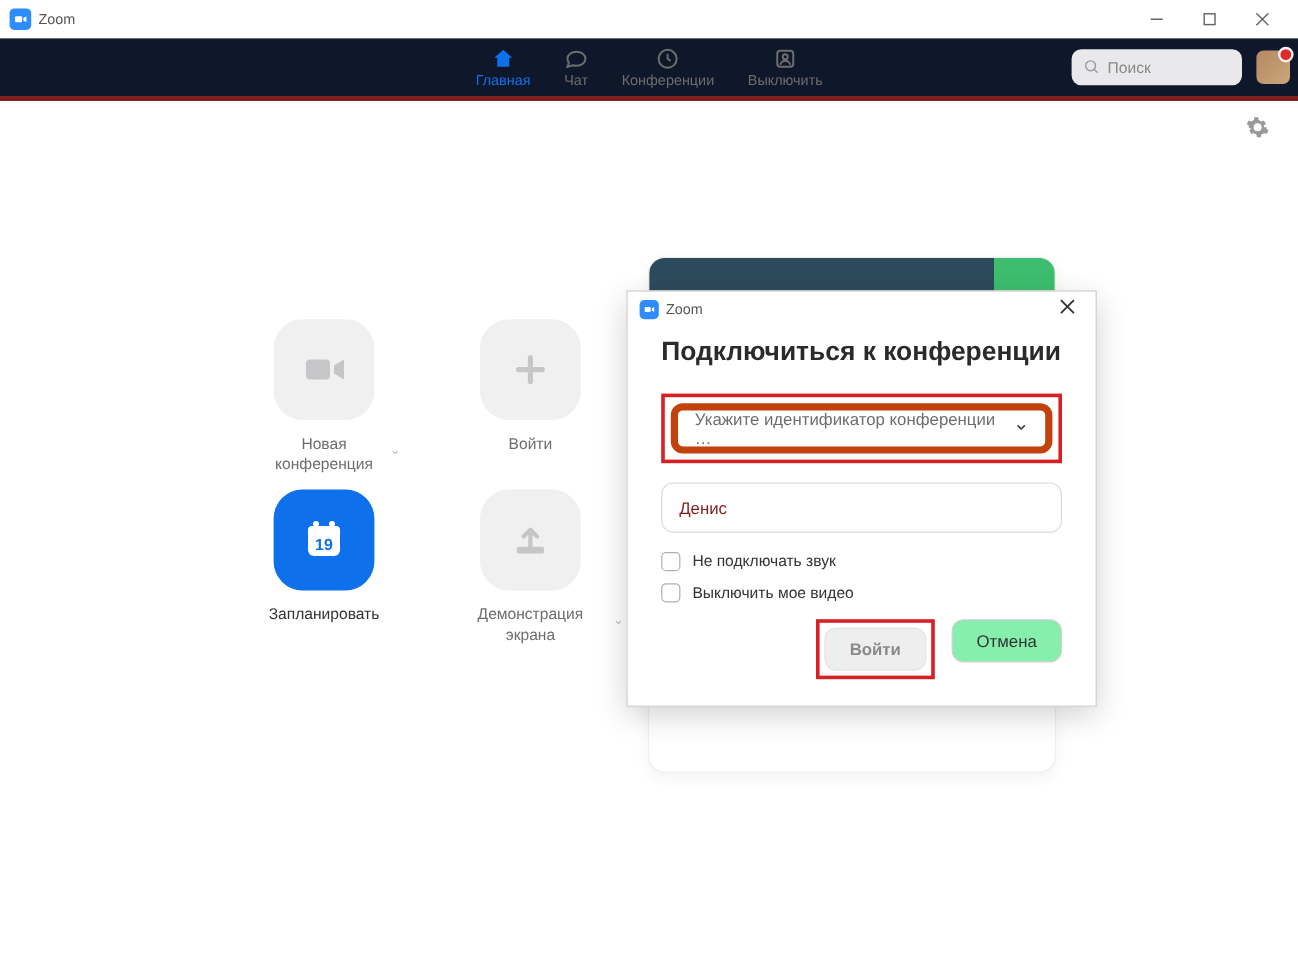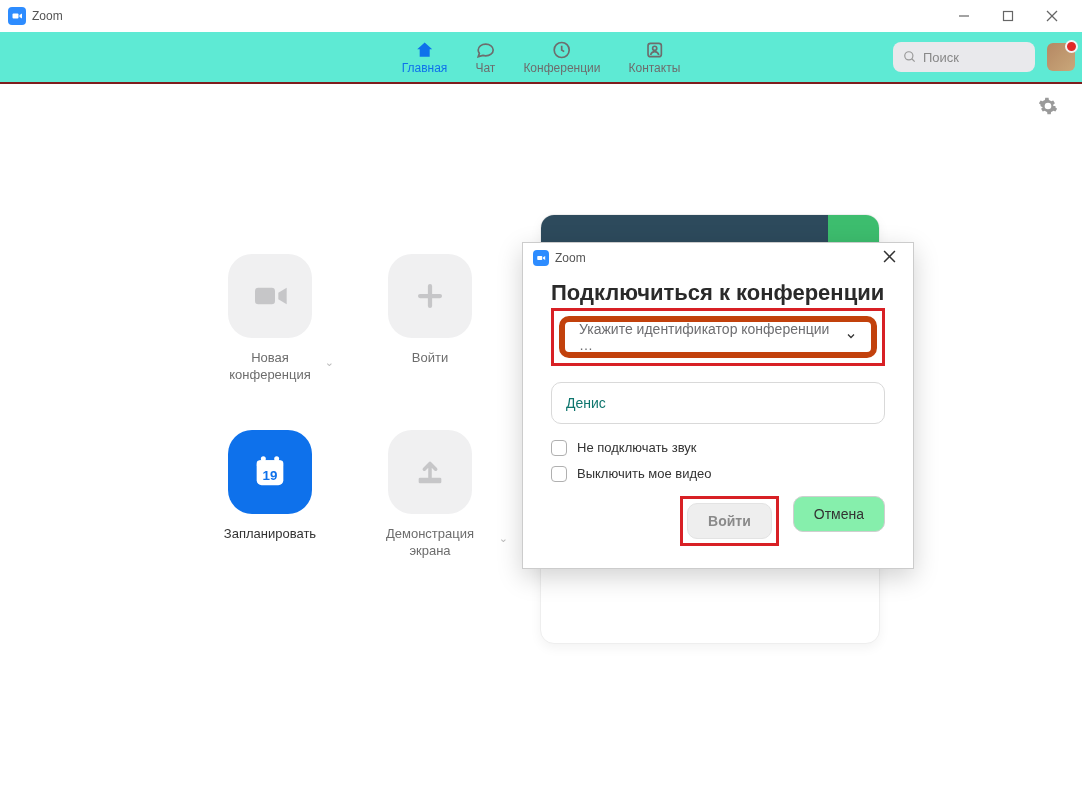--- a/index.html
+++ b/index.html
@@ -7,62 +7,62 @@
 
   
   .titlebar { height: 32px; display: flex; align-items: center; padding: 0 8px; background: #fff; }
   .titlebar .app-icon { width: 18px; height: 18px; background: #2D8CFF; border-radius: 4px; display: flex; align-items: center; justify-content: center; margin-right: 6px; }
   .titlebar .app-icon svg { width: 12px; height: 12px; }
   .titlebar .app-title { font-size: 12px; color: #555; }
   .titlebar .win-controls { margin-left: auto; display: flex; }
   .titlebar .win-btn { width: 44px; height: 32px; display: flex; align-items: center; justify-content: center; color: #666; }
 
   
-  .topnav { height: 52px; background: #5eead4; display: flex; align-items: center; position: relative; border-bottom: 2px solid #7f1d1d; }
+  .topnav { height: 52px; background: #0f172a; display: flex; align-items: center; position: relative; border-bottom: 4px solid #7f1d1d; }
   .nav-center { position: absolute; left: 50%; transform: translateX(-50%); display: flex; gap: 28px; }
   .nav-item { display: flex; flex-direction: column; align-items: center; font-size: 12px; color: #6d6d6d; cursor: pointer; }
   .nav-item.active { color: #0E71EB; }
   .nav-item .nav-icon { height: 22px; display: flex; align-items: center; justify-content: center; }
   .nav-right { position: absolute; right: 7px; display: flex; align-items: center; gap: 12px; }
   .search-box { width: 142px; height: 30px; background: #e9e9ec; border-radius: 8px; display: flex; align-items: center; padding: 0 10px; gap: 6px; color: #888; font-size: 13px; }
   .avatar { width: 28px; height: 28px; border-radius: 6px; background: linear-gradient(135deg,#b58863,#c9a77a); position: relative; }
   .avatar::after { content:""; position:absolute; top:-3px; right:-3px; width:9px; height:9px; background:#e02828; border-radius:50%; border:2px solid #f3f3f5; }
 
   .content { position: relative; height: calc(100% - 84px); }
   .gear { position: absolute; top: 12px; right: 24px; color: #9a9a9a; cursor: pointer; }
 
   
-  .tiles { position: absolute; left: 190px; top: 170px; display: grid; grid-template-columns: 160px 160px; grid-template-rows: auto auto; row-gap: 46px; column-gap: 0; }
+  .tiles { position: absolute; left: 190px; top: 182px; display: grid; grid-template-columns: 160px 160px; grid-template-rows: auto auto; row-gap: 46px; column-gap: 0; gap: 12px; }
   .tile { display: flex; flex-direction: column; align-items: center; text-align: center; position: relative; }
   .tile-box { width: 84px; height: 84px; border-radius: 24px; display: flex; align-items: center; justify-content: center; margin-bottom: 12px; }
   .tile-box.gray { background: #f0f0f1; color: #bdbdbd; }
   .tile-box.blue { background: #0E71EB; color: #fff; }
   .tile-label { font-size: 13px; color: #6d6d6d; line-height: 1.3; white-space: pre-line; }
   .tile-label.dark { color: #333; }
   .tile .chev { position: absolute; right: 16px; top: 102px; color: #bbb; font-size: 11px; }
   .tile:nth-child(4) .chev { top: 102px; right: 2px; }
 
   
   .right-panel { position: absolute; left: 540px; top: 130px; width: 340px; height: 430px; background: #fff; border: 1px solid #eee; border-radius: 14px; box-shadow: 0 4px 12px rgba(0,0,0,0.05); overflow: hidden; }
   .right-panel .panel-top { height: 130px; background: linear-gradient(90deg, #2d4a5c 0%, #2d4a5c 85%, #3dbd6e 85%, #3dbd6e 100%); }
 
   
   .dialog { position: absolute; left: 522px; top: 158px; width: 392px; background: #fff; border: 1px solid #ccc; box-shadow: 0 8px 24px rgba(0,0,0,0.18); }
   .dialog-titlebar { height: 30px; display: flex; align-items: center; padding: 0 10px; }
   .dialog-titlebar .app-icon { width: 16px; height: 16px; background: #2D8CFF; border-radius: 4px; display:flex; align-items:center; justify-content:center; margin-right:6px; }
   .dialog-titlebar .dlg-title { font-size: 12px; color: #555; }
   .dialog-titlebar .dlg-close { margin-left: auto; width: 28px; text-align: center; color: #333; cursor: pointer; }
   .dialog-body { padding: 6px 28px 22px 28px; }
-  .dialog-heading { font-size: 22px; font-weight: 600; color: #2a2a2a; line-height: 1.3; }
+  .dialog-heading { font-size: 22px; font-weight: 600; color: #2a2a2a; line-height: 1.3; margin-bottom: 20px; }
 
   .field-wrap { position: relative; margin-bottom: 16px; }
   .red-box { border: 3px solid #d82025; padding: 5px; }
   .combo { height: 42px; border: 6px solid #c2410c; border-radius: 10px; display: flex; align-items: center; padding: 0 14px; color: #6d6d70; font-size: 14px; justify-content: space-between; cursor: pointer; }
   .combo .chev-down { color: #333; }
-  .text-input { width: 100%; height: 42px; border: 1px solid #d9d9d9; border-radius: 10px; padding: 0 14px; font-size: 14px; color: #0f766e; outline: none; }
+  .text-input { width: 100%; height: 42px; border: 1px solid #d9d9d9; border-radius: 10px; padding: 0 14px; font-size: 14px; color: #7f1d1d; outline: none; }
 
   .check-row { display: flex; align-items: center; gap: 10px; margin: 10px 0; }
   .chk { width: 16px; height: 16px; border: 1.5px solid #b0b0b0; border-radius: 4px; cursor: pointer; }
   .chk-label { font-size: 13px; color: #333; }
 
   .dialog-actions { display: flex; justify-content: flex-end; gap: 14px; margin-top: 14px; align-items: flex-start; }
   .btn { height: 36px; padding: 0 20px; border-radius: 10px; font-size: 14px; display:flex; align-items:center; justify-content:center; cursor: pointer; }
   .btn-primary { background: #eeeeee; color: #8a8a8a; font-weight: 600; border: 1px solid #e3e3e3; }
   .btn-secondary { background: #86efac; color: #333; border: 1px solid #cfcfcf; }
   .red-box-btn { border: 3px solid #d82025; padding: 4px; }
@@ -129,21 +129,21 @@
       <span>Конференции</span>
     </div>
     <div class="nav-item">
       <span class="nav-icon">
           <svg width="20" height="20" viewBox="0 0 24 24" fill="none" stroke="#6d6d6d" stroke-width="2">
             <rect x="4" y="4" width="16" height="16" rx="3"></rect>
             <circle cx="12" cy="10" r="2.5"></circle>
             <path d="M7 18c1-3 3-4 5-4s4 1 5 4"></path>
           </svg>
         </span>
-      <span>Контакты</span>
+      <span>Выключить</span>
     </div>
   </div>
   <div class="nav-right">
     <div class="search-box">
       <svg width="14" height="14" viewBox="0 0 24 24" fill="none" stroke="#999" stroke-width="2">
           <circle cx="10" cy="10" r="7"></circle>
           <line x1="20" y1="20" x2="15" y2="15"></line>
         </svg>
       <span>Поиск</span>
     </div>

